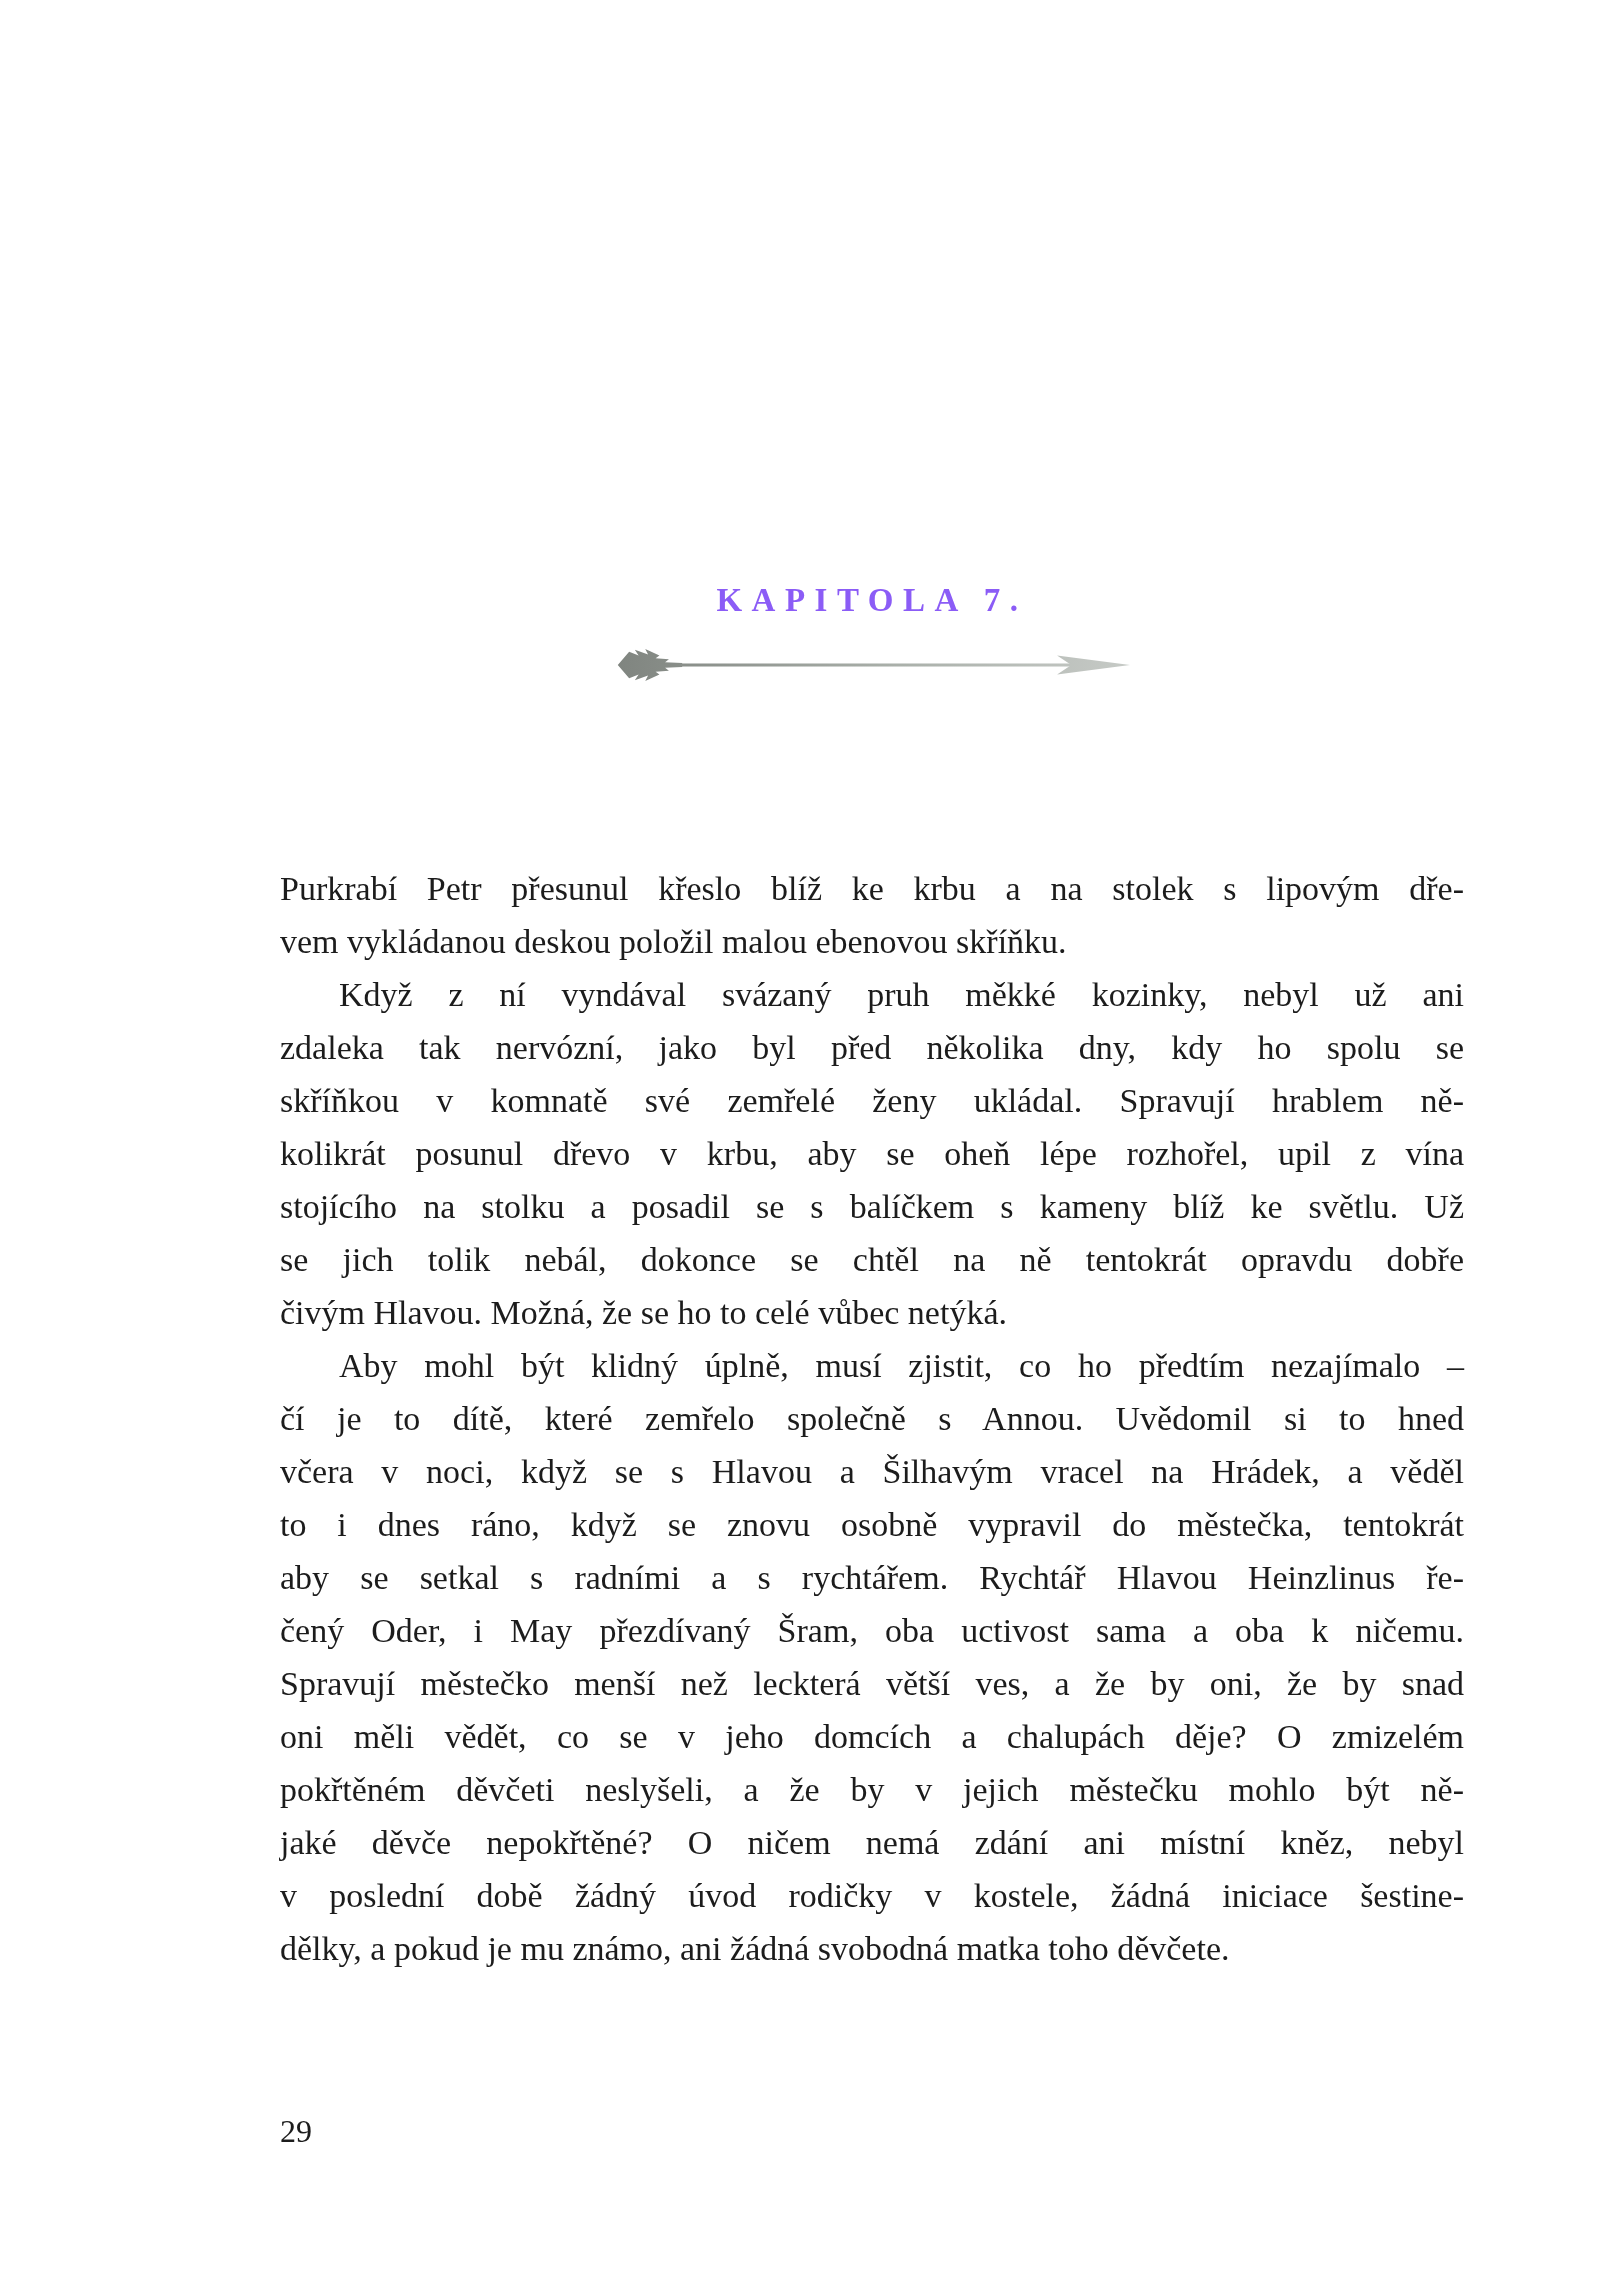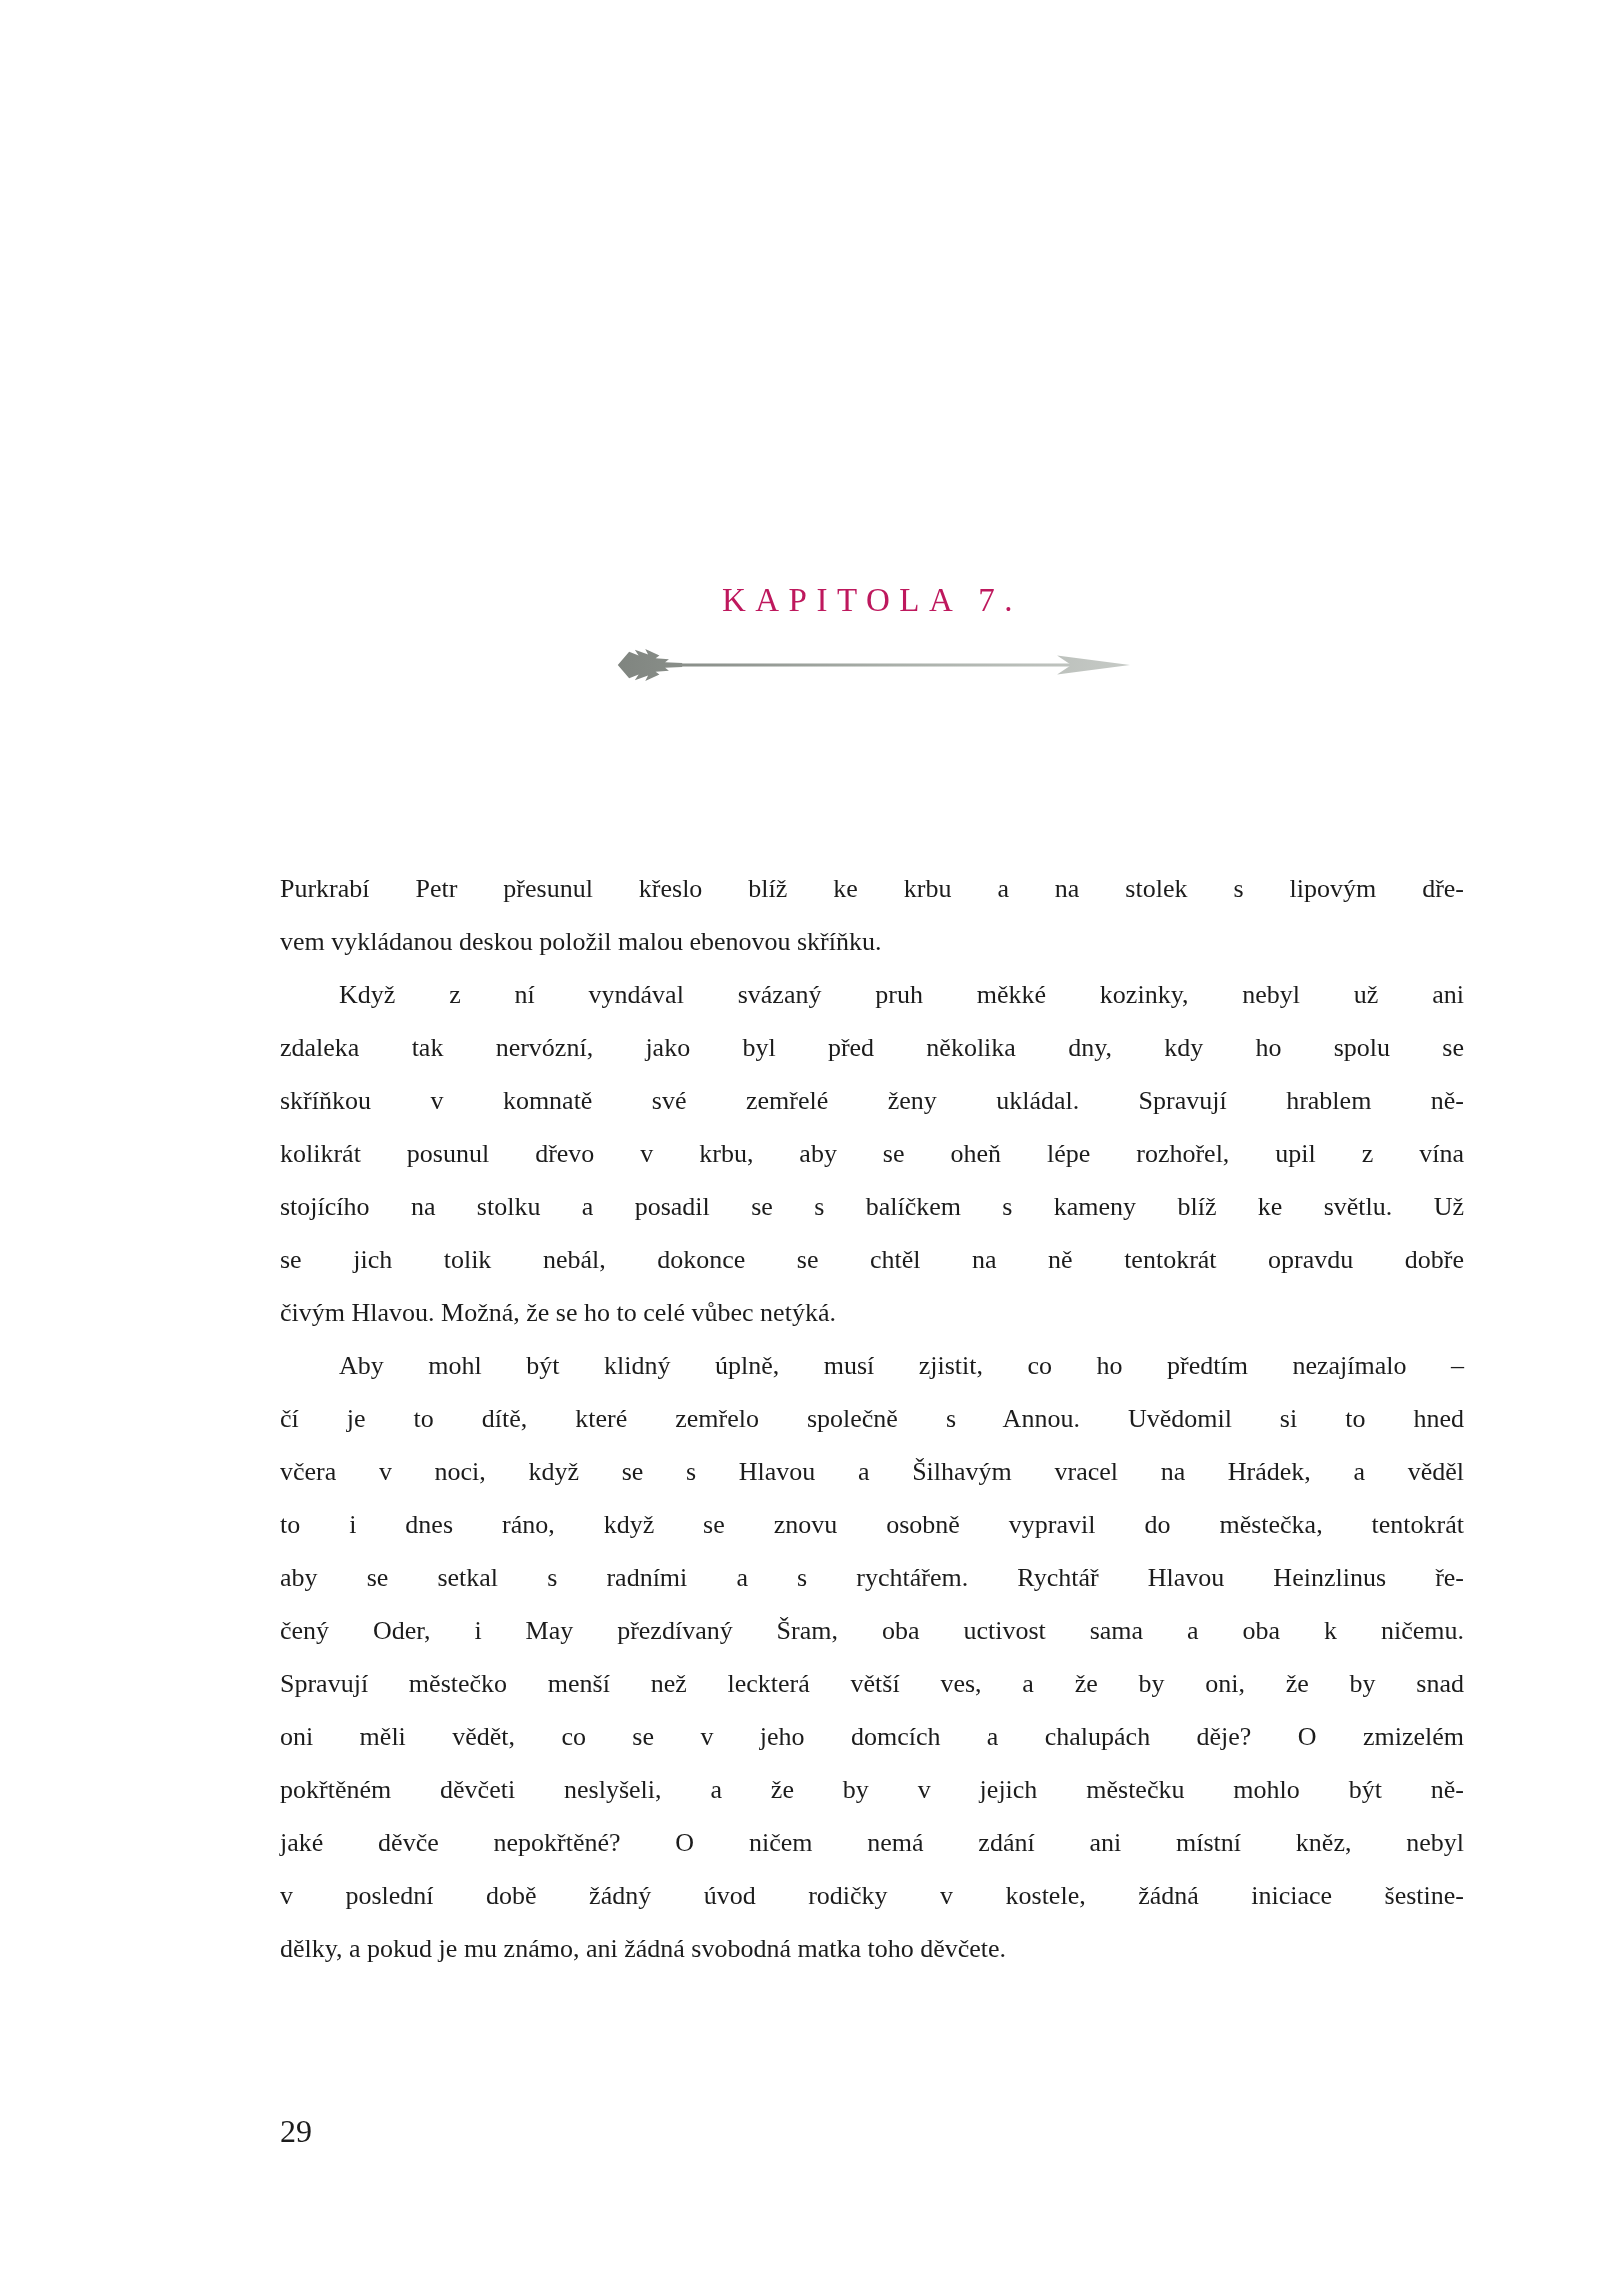--- a/index.html
+++ b/index.html
@@ -20,35 +20,35 @@
   .content {
     position: absolute;
     left: 280px;
     top: 0;
     width: 1184px;
   }
   .chapter-title {
     margin: 582px 0 0 0;
     text-align: center;
     font-size: 33px;
-    font-weight: 400;
+    font-weight: 700;
     letter-spacing: 9.5px;
-    color: #be185d;
+    color: #8b5cf6;
   }
   .ornament {
     margin-top: 24.6px;
     text-align: center;
     line-height: 0;
   }
   .ornament svg {
     display: inline-block;
   }
   .body-text {
     margin-top: 176px;
-    font-size: 26px;
+    font-size: 34px;
     line-height: 53px;
     color: #1c1c1c;
   }
   .paragraph {
     margin: 0;
   }
   .line {
     text-align: justify;
     text-align-last: left;
     white-space: normal;

